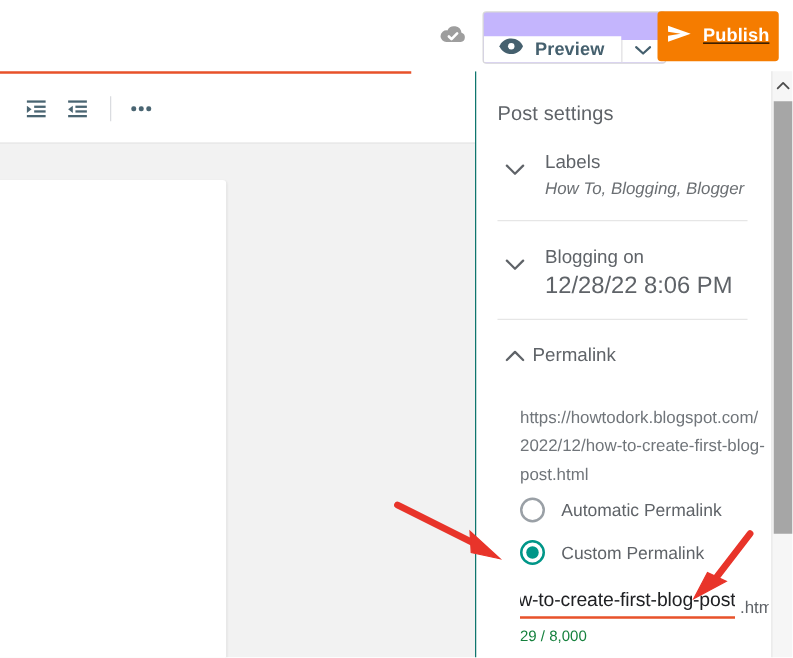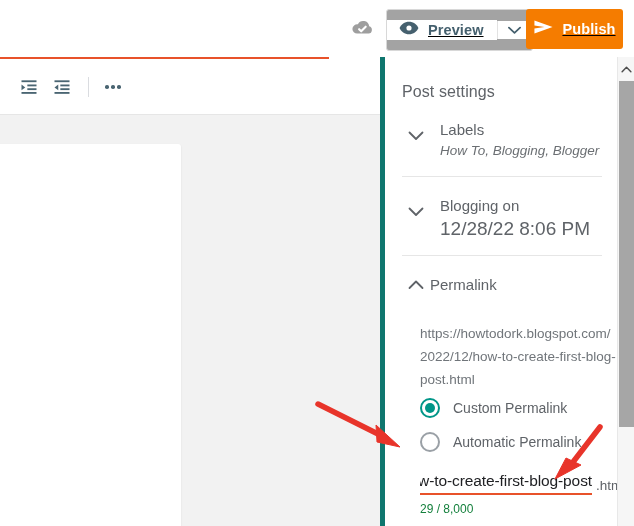--- a/index.html
+++ b/index.html
@@ -117,26 +117,25 @@
     width: 28px;
     height: 24px;
     cursor: default;
   }
   .preview-group {
     position: absolute;
     left: 56px;
     top: 9px;
     height: 40px;
     display: flex;
-    align-items: center;
+    align-items: flex-end;
     border: 1px solid #d8d8d8;
     border-radius: 3px;
-    background: #a3a3a3;
+    background: #c4b5fd;
     overflow: hidden;
-    text-decoration: underline;
   }
   .preview-btn {
     display: flex;
     align-items: center;
     gap: 9px;
     padding: 0 13px 0 12px;
     cursor: pointer;
     background: #fff;
   }
   .preview-btn span.label {
@@ -178,21 +177,21 @@
   }
 
   
   .settings-panel {
     position: absolute;
     left: 380px;
     top: 57px;
     width: 254px;
     height: 469px;
     background: #ffffff;
-    border-left: 5px solid #0f766e;
+    border-left: 1px solid #0f766e;
     box-sizing: border-box;
     overflow: hidden;
   }
   .panel-scroll {
     position: absolute;
     left: 0;
     top: 0;
     width: 234px;
     height: 469px;
     padding: 0 0 0 17px;
@@ -497,27 +496,27 @@
           <svg width="16" height="10" viewBox="0 0 16 10" aria-hidden="true">
             <path d="M1.5 8 L8 1.5 L14.5 8" stroke="#5f6368" stroke-width="1.8" fill="none" stroke-linecap="round" stroke-linejoin="round"></path>
           </svg>
         </span>
         <span class="setting-label">Permalink</span>
       </div>
 
       <div class="permalink-url">https://howtodork.blogspot.com/2022/12/how-to-create-first-blog-post.html</div>
 
       <div class="radio-row">
+        <span class="radio"></span>
+        <span class="radio-label">Automatic Permalink</span>
+      </div>
+
+      <div class="radio-row">
         <span class="radio checked"></span>
         <span class="radio-label">Custom Permalink</span>
-      </div>
-
-      <div class="radio-row">
-        <span class="radio"></span>
-        <span class="radio-label">Automatic Permalink</span>
       </div>
 
       <div class="permalink-input-wrap">
         <input class="permalink-input" type="text" value="how-to-create-first-blog-post" style="">
         <span class="permalink-ext">.html</span>
       </div>
 
       <div class="char-counter">29 / 8,000</div>
     </div>
   </div>

